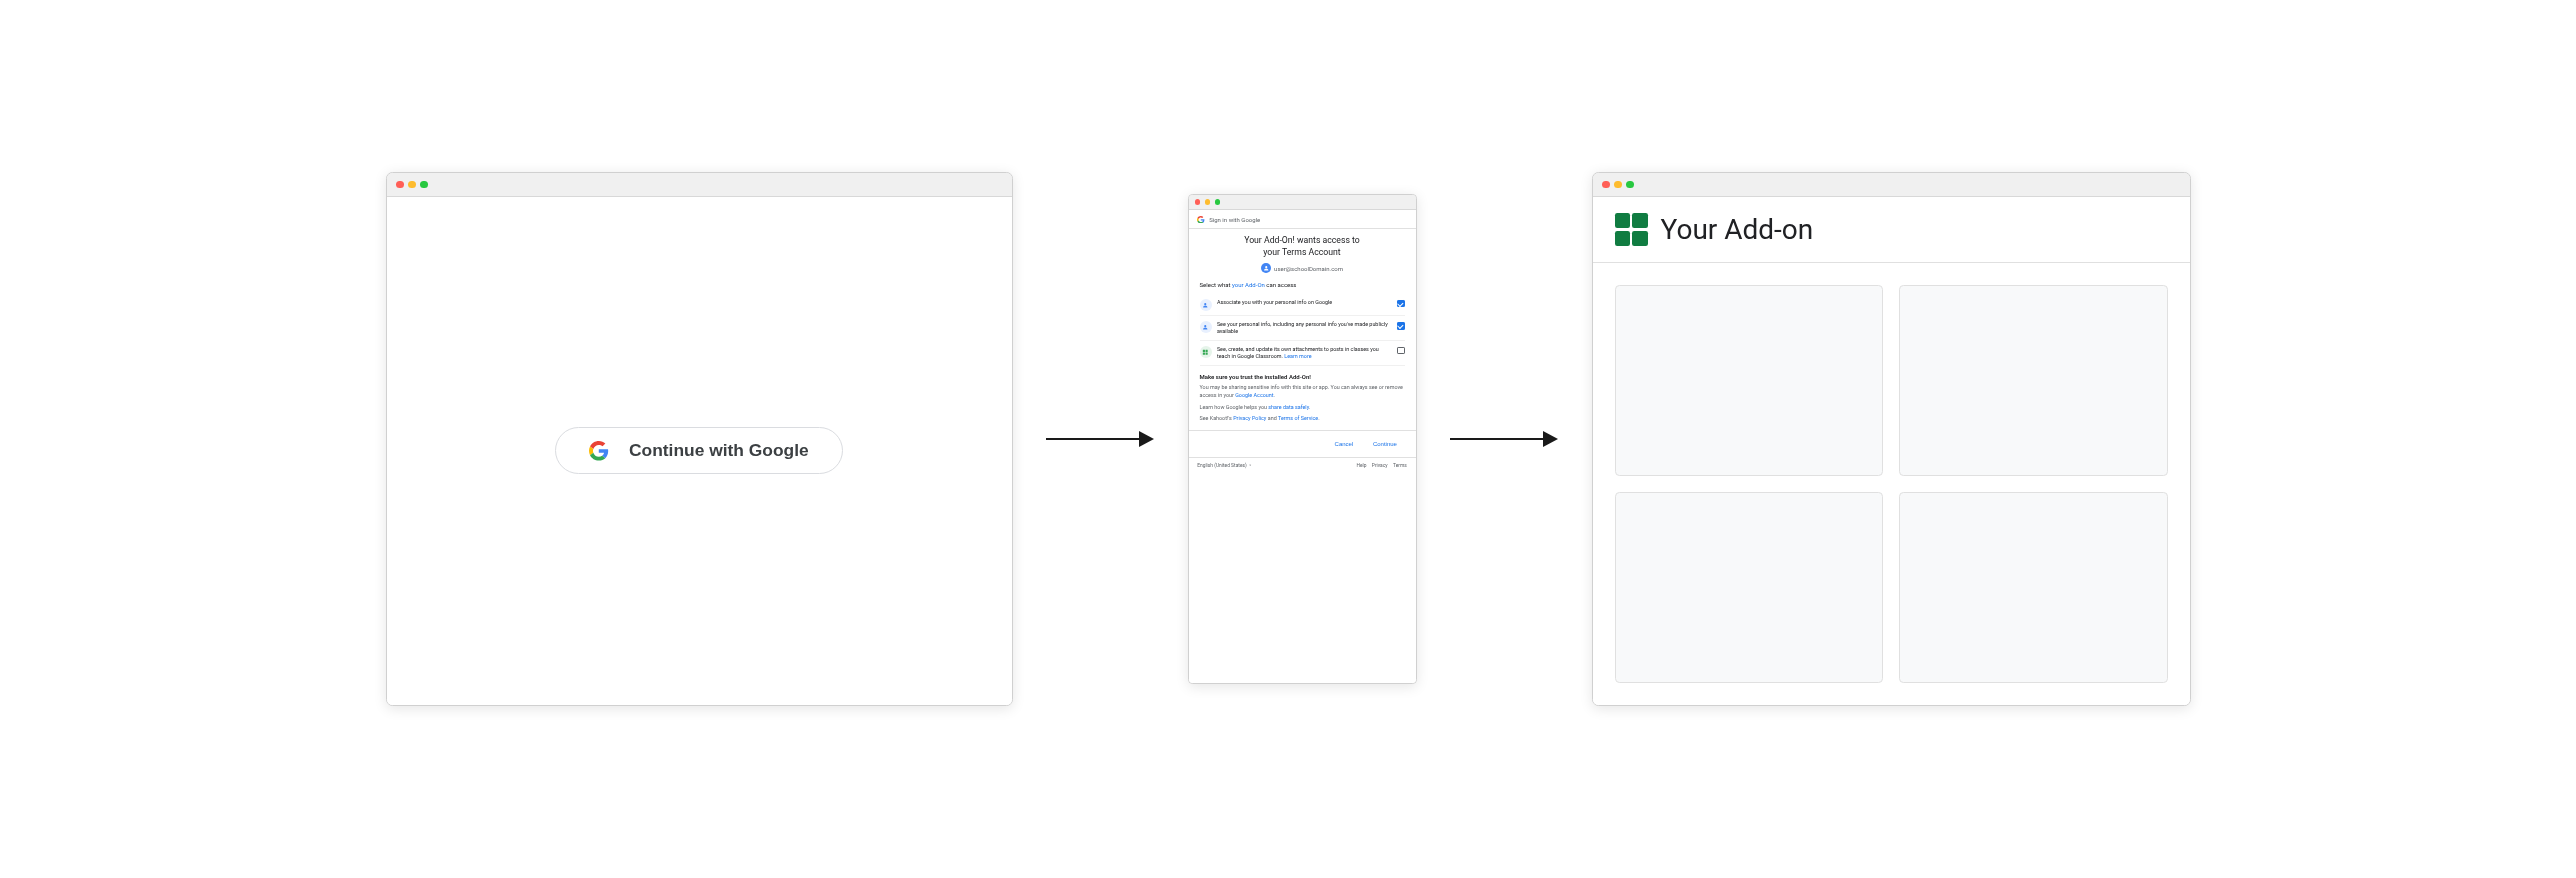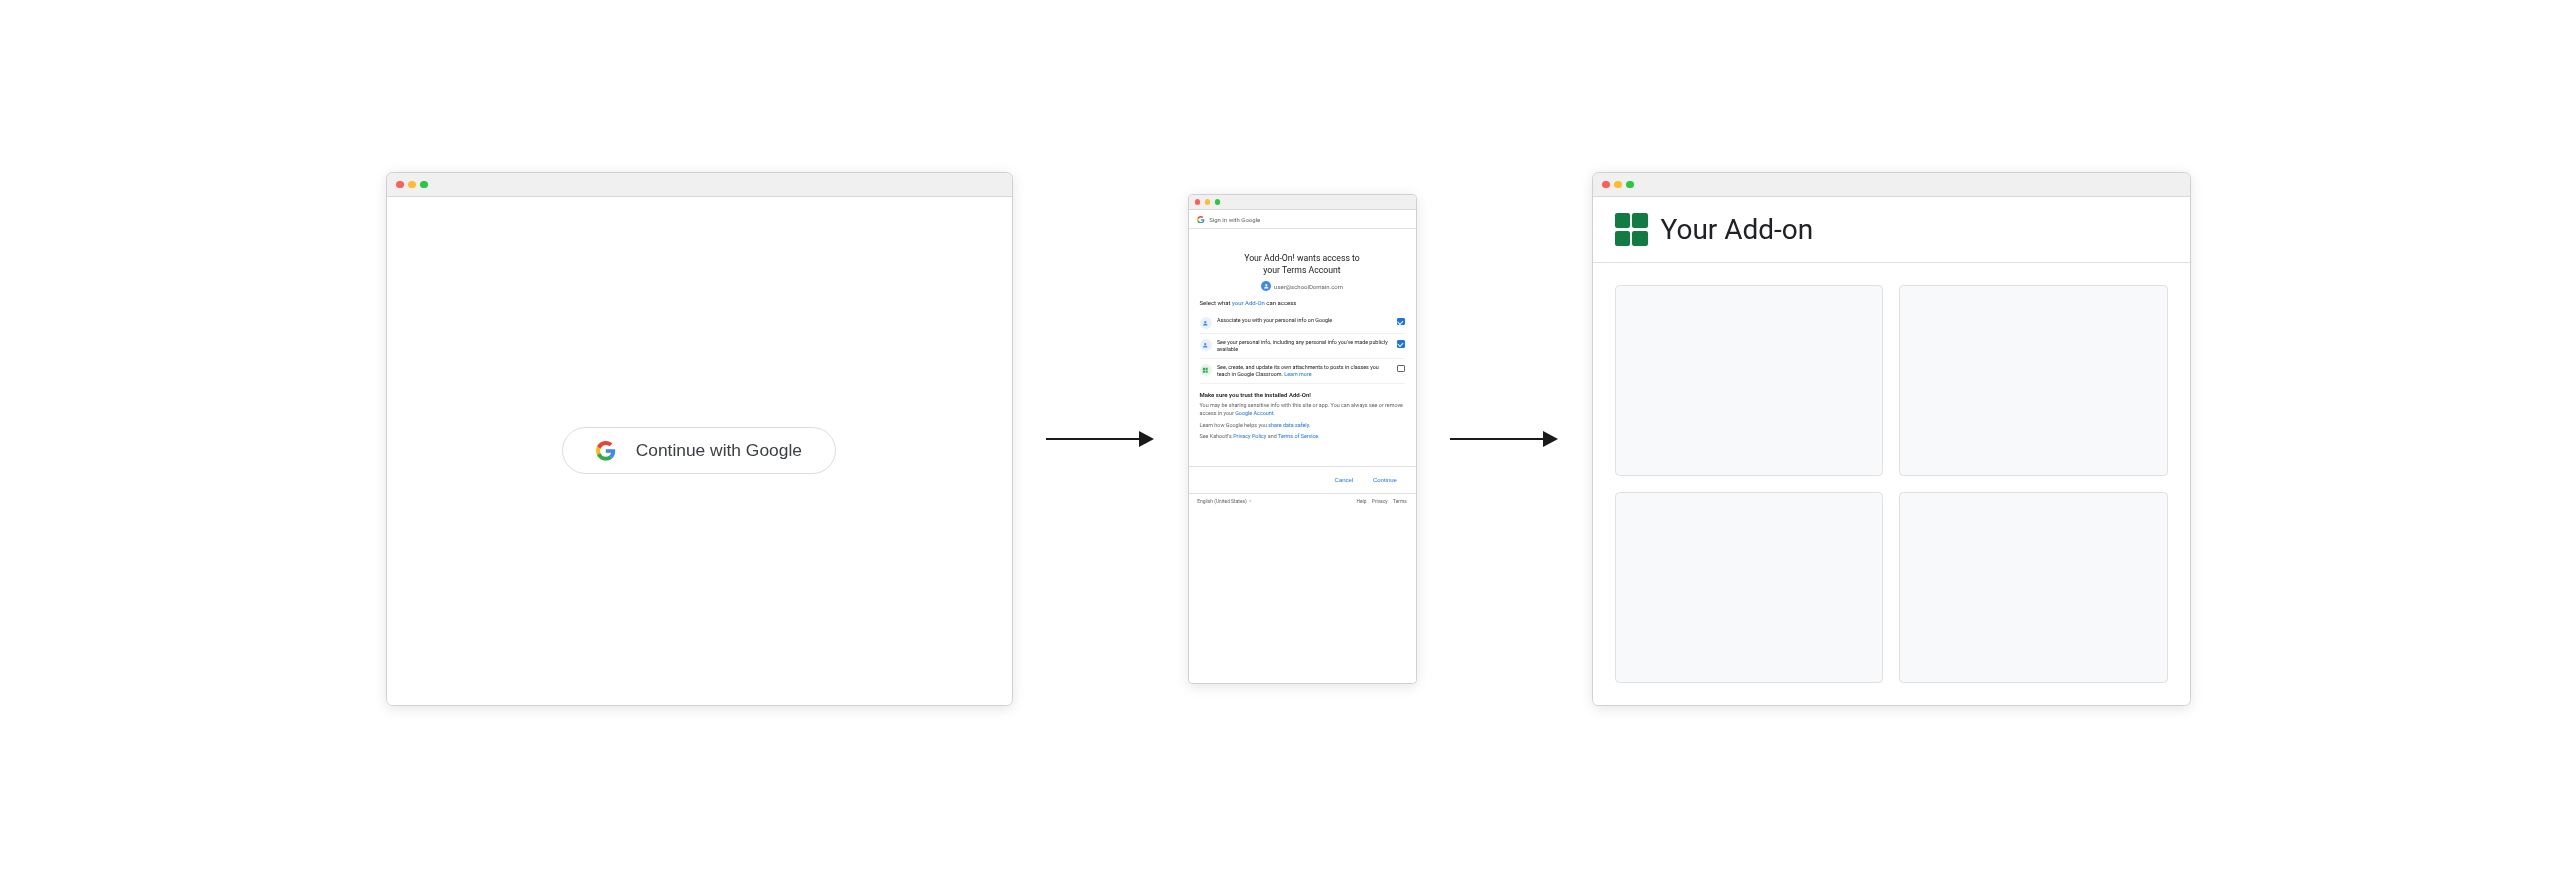--- a/index.html
+++ b/index.html
@@ -72,21 +72,21 @@
       display: flex;
       align-items: center;
       gap: 20px;
       border: 0.8px solid #dadce0;
       border-radius: 27px;
       padding: 12px 33px;
       background: #ffffff;
       cursor: pointer;
       font-size: 17.4px;
       color: #3c4043;
-      font-weight: 400;
+      font-weight: 700;
       white-space: nowrap;
     }
 
     .google-logo {
       width: 24px;
       height: 24px;
       flex-shrink: 0;
     }
 
     
@@ -153,21 +153,21 @@
       align-items: center;
       gap: 4.4px;
     }
 
     .dialog-header-text {
       font-size: 6px;
       color: #5f6368;
     }
 
     .dialog-body {
-      padding: 23px 11px;
+      padding: 5px 11px;
       flex: 1;
     }
 
     .dialog-title {
       font-size: 8.7px;
       font-weight: 400;
       color: #202124;
       text-align: center;
       line-height: 1.4;
       margin-bottom: 5.4px;

